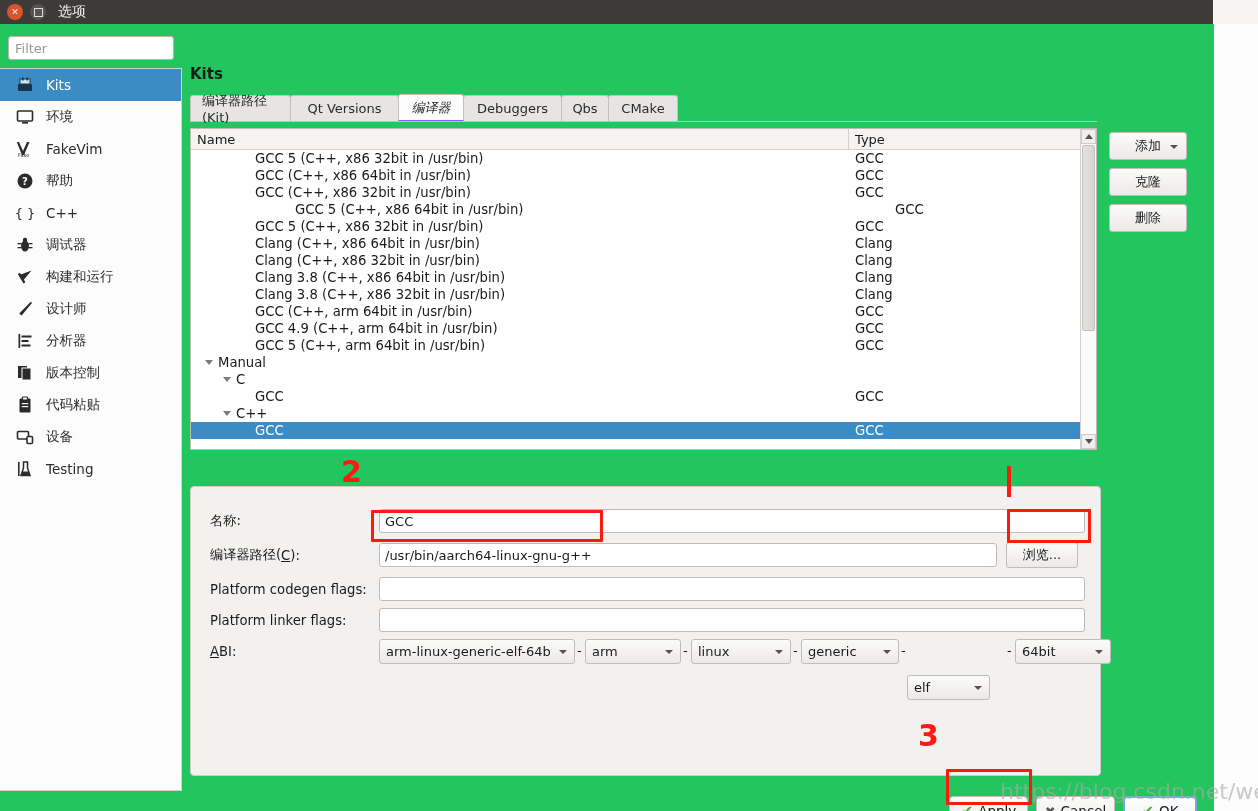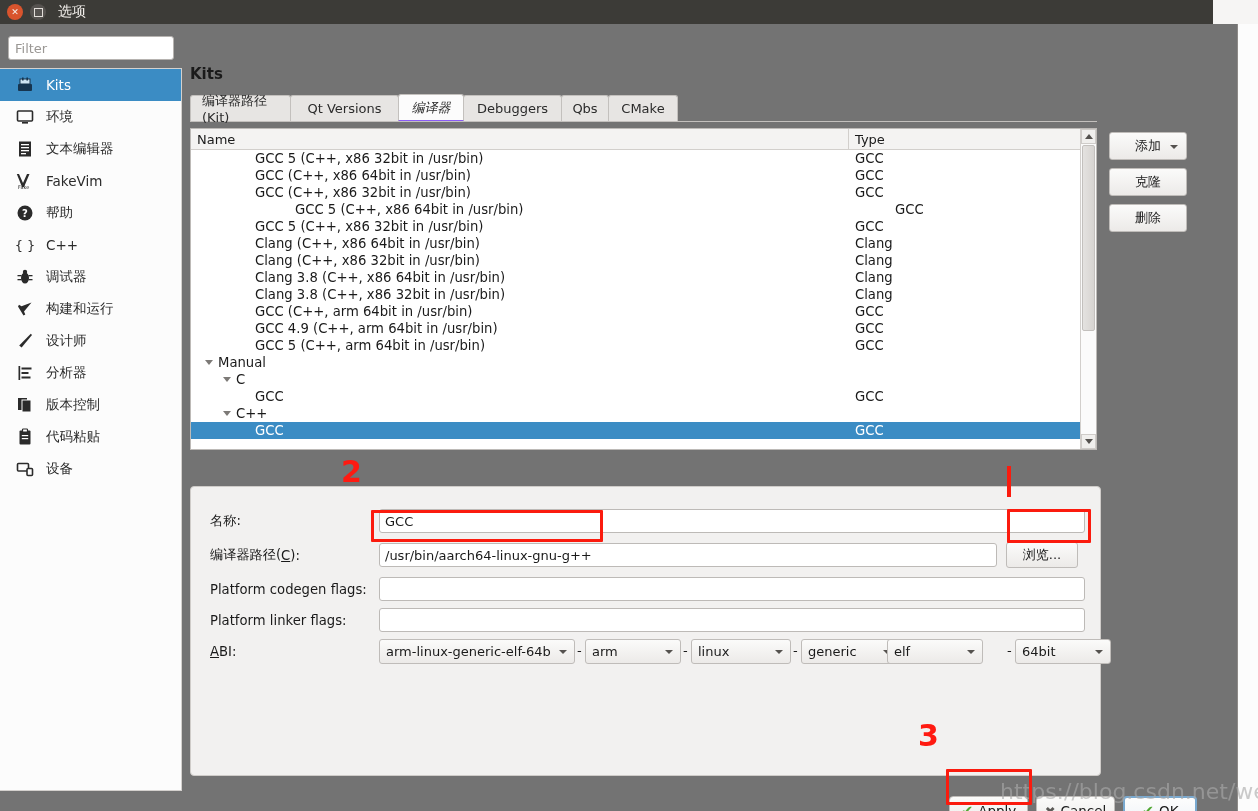--- a/index.html
+++ b/index.html
@@ -32,21 +32,21 @@
   .win-close { background: #d9542d; }
   .win-max { background: #565350; }
   .win-max .sq { width: 7px; height: 7px; border: 1px solid #e2ded9; }
   .title-text {
     color: #f2efeb; font-size: 14px; margin-left: 12px; font-weight: normal;
   }
 
   
   .dialog {
     position: absolute; left: 0; top: 24px; width: 1213px; height: 787px;
-    background: #737373; border-right: 1px solid #8e8b88; padding-left: 24px;
+    background: #22c55e; border-right: 1px solid #8e8b88;
   }
   .page-bg {
     position: absolute; left: 1213px; top: 24px; width: 45px; height: 787px;
     background: #fcfcfc;
   }
 
   
   .filter-input {
     position: absolute; left: 8px; top: 12px; width: 166px; height: 24px;
     box-sizing: border-box;
@@ -267,32 +267,20 @@
             <svg width="18" height="18" viewBox="0 0 18 18">
               <rect x="1.5" y="3" width="15" height="10" rx="1" fill="none" stroke="#2b2b2b" stroke-width="1.6"></rect>
               <rect x="6" y="14" width="6" height="1.6" fill="#2b2b2b"></rect>
             </svg>
           </span>
           <span class="side-label">环境</span>
         </div>
         <div class="side-item">
           <span class="side-ico">
             <svg width="18" height="18" viewBox="0 0 18 18">
-              <rect x="3" y="1.5" width="12" height="15" fill="#2b2b2b"></rect>
-              <rect x="5" y="4" width="8" height="1.3" fill="#fff"></rect>
-              <rect x="5" y="7" width="8" height="1.3" fill="#fff"></rect>
-              <rect x="5" y="10" width="8" height="1.3" fill="#fff"></rect>
-              <rect x="5" y="13" width="5" height="1.3" fill="#fff"></rect>
-            </svg>
-          </span>
-          <span class="side-label">文本编辑器</span>
-        </div>
-        <div class="side-item">
-          <span class="side-ico">
-            <svg width="18" height="18" viewBox="0 0 18 18">
               <path d="M3 2 L7 11 L11 2 L13.5 2 L8 15 L6 15 L0.8 2 Z" fill="#2b2b2b"></path>
               <text x="2" y="17" font-size="5" font-family="DejaVu Sans" fill="#2b2b2b">Fake</text>
             </svg>
           </span>
           <span class="side-label">FakeVim</span>
         </div>
         <div class="side-item">
           <span class="side-ico">
             <svg width="18" height="18" viewBox="0 0 18 18">
               <circle cx="9" cy="9" r="7.5" fill="#2b2b2b"></circle>
@@ -370,20 +358,30 @@
           <span class="side-label">代码粘贴</span>
         </div>
         <div class="side-item">
           <span class="side-ico">
             <svg width="18" height="18" viewBox="0 0 18 18">
               <rect x="1.5" y="3.5" width="11" height="7.5" rx="1" fill="none" stroke="#2b2b2b" stroke-width="1.6"></rect>
               <rect x="11" y="8.5" width="5.5" height="7" rx="1" fill="#fcfcfc" stroke="#2b2b2b" stroke-width="1.6"></rect>
             </svg>
           </span>
           <span class="side-label">设备</span>
+        </div>
+        <div class="side-item">
+          <span class="side-ico">
+            <svg width="18" height="18" viewBox="0 0 18 18">
+              <rect x="2" y="2" width="1.6" height="14" fill="#2b2b2b"></rect>
+              <path d="M7.5 2 L7.5 8 L5 15.5 L14 15.5 L11.5 8 L11.5 2 Z" fill="none" stroke="#2b2b2b" stroke-width="1.5"></path>
+              <path d="M6.2 11.5 L12.8 11.5 L14 15.5 L5 15.5 Z" fill="#2b2b2b"></path>
+            </svg>
+          </span>
+          <span class="side-label">Testing</span>
         </div>
       </div>
 
     <div class="page-title">Kits</div>
 
     <div class="tabbar" id="tabbar">
         <div class="tab" style="left: 0px; width: 101px;">
           <span>编译器路径(Kit)</span>
         </div>
         <div class="tab" style="left: 100px; width: 109px;">
@@ -548,21 +546,21 @@
             <div class="combo" style="left: 312px; width: 100px;">
               <span>linux</span>
               <span class="caret"></span>
             </div>
             <span class="dash" style="left: 414px;">-</span>
             <div class="combo" style="left: 422px; width: 98px;">
               <span>generic</span>
               <span class="caret"></span>
             </div>
             <span class="dash" style="left: 522px;">-</span>
-            <div class="combo" style="left: 508px; width: 96px;">
+            <div class="combo" style="left: 528px; width: 83px; margin-top: 36px;">
               <span>elf</span>
               <span class="caret"></span>
             </div>
             <span class="dash" style="left: 628px;">-</span>
             <div class="combo" style="left: 636px; width: 96px;">
               <span>64bit</span>
               <span class="caret"></span>
             </div>
           </div>
       </div>

